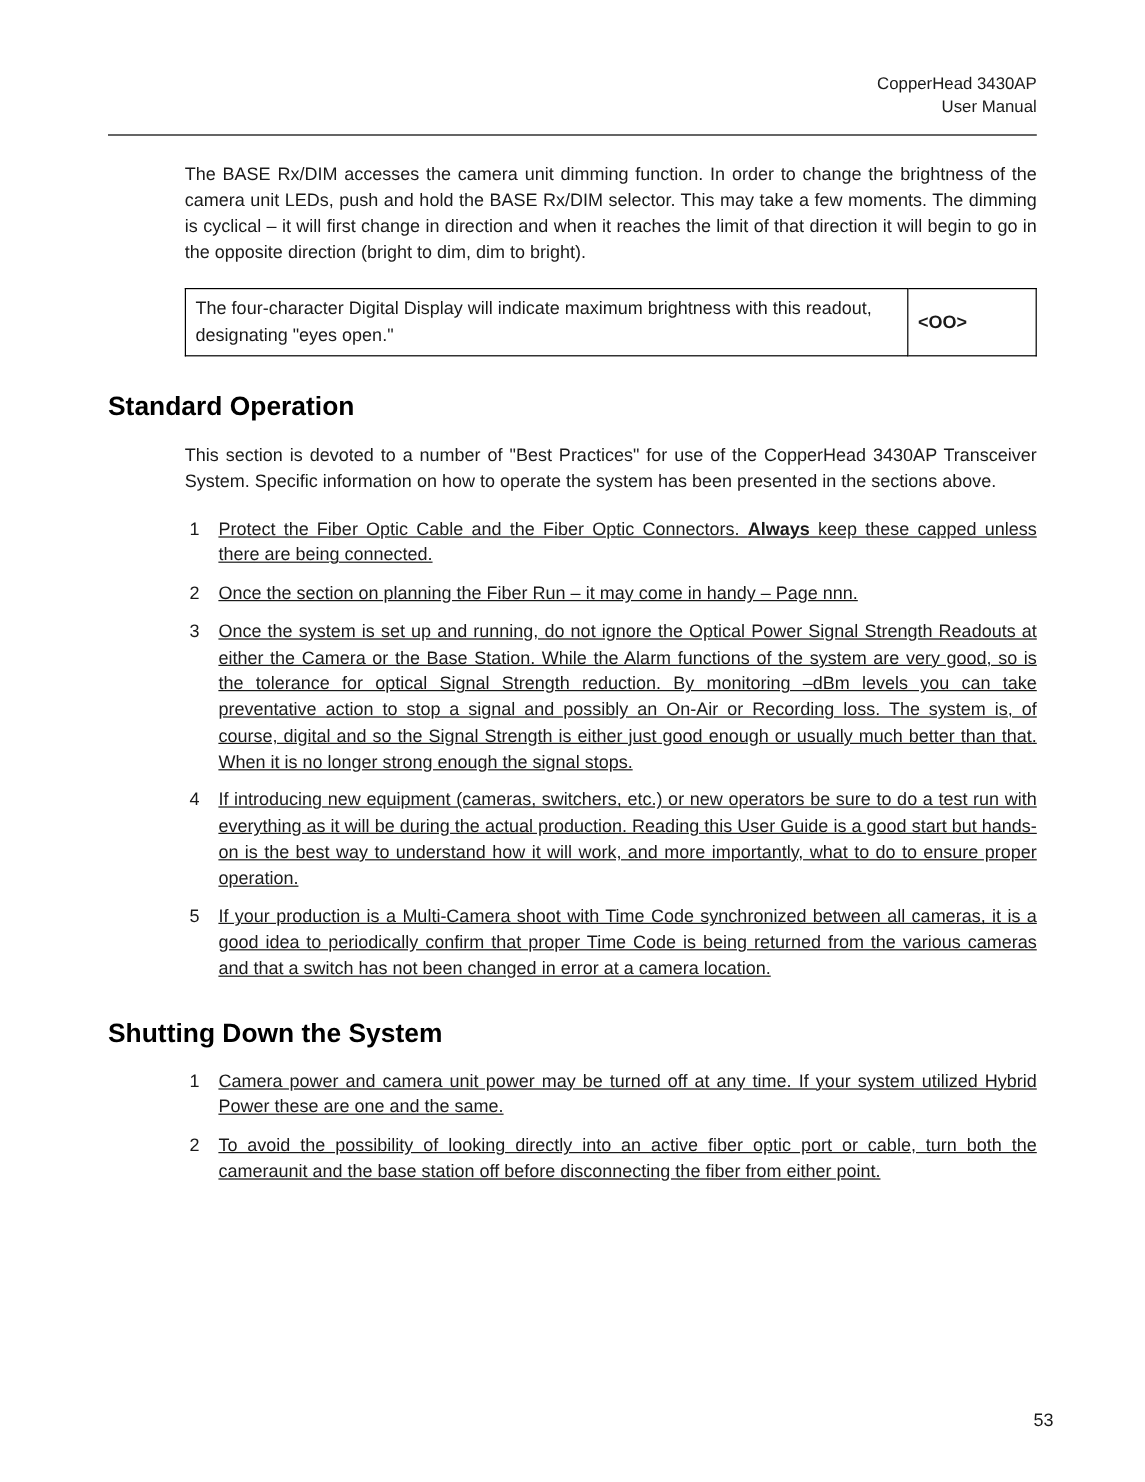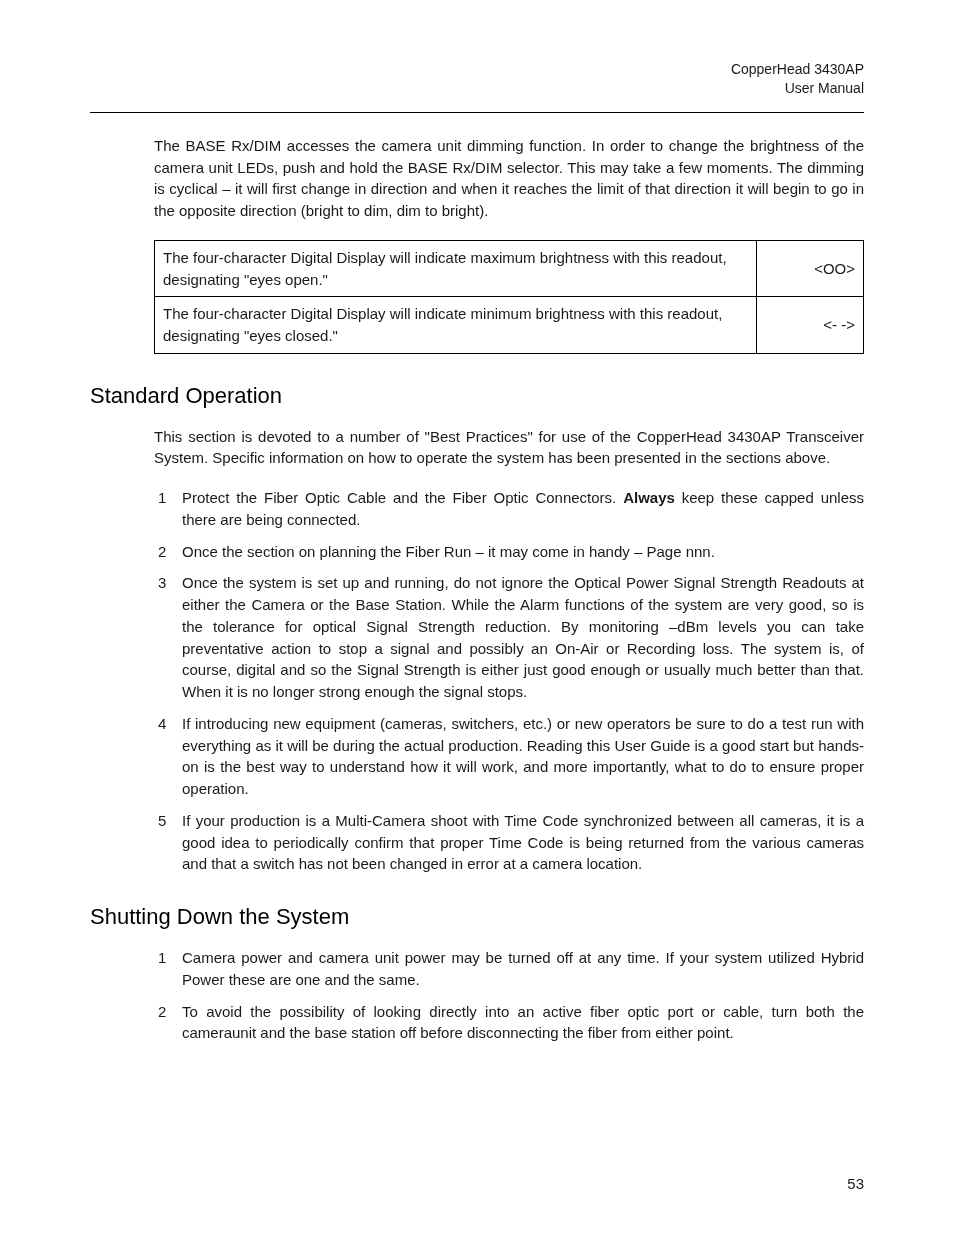--- a/index.html
+++ b/index.html
@@ -31,72 +31,73 @@
   }
   .indent {
     margin-left: 64px;
   }
   .para {
     text-align: justify;
     margin: 0 0 18px 0;
   }
   .section-title {
     font-size: 22px;
-    font-weight: 400;
+    font-weight: 700;
     margin: 26px 0 14px 0;
     color: #000;
   }
   .intro {
     text-align: justify;
     margin: 0 0 18px 0;
   }
   table.display {
     border-collapse: collapse;
     width: 100%;
     table-layout: fixed;
   }
   table.display td {
     border: 1px solid #000;
     padding: 6px 8px;
     vertical-align: top;
     font-size: 15px;
   }
   table.display td.symbol {
     width: 90px;
-    text-align: right;
-    font-weight: 400;
+    text-align: left;
+    font-weight: 700;
     vertical-align: middle;
     white-space: nowrap;
   }
   ol.numlist {
     list-style: none;
     padding: 0;
     margin: 0;
     counter-reset: numlist;
   }
   ol.numlist > li {
     counter-increment: numlist;
     position: relative;
     padding-left: 28px;
     margin-bottom: 10px;
     text-align: justify;
+    text-decoration: underline;
   }
   ol.numlist > li::before {
     content: counter(numlist);
     position: absolute;
     left: 4px;
     top: 0;
   }
   .bold {
     font-weight: 700;
   }
   .page-number {
     position: absolute;
     bottom: 40px;
-    right: 90px;
+    right: 76px;
     font-size: 15px;
   }
 </style>
 </head>
 <body>
 
 <div class="page">
 
   <div class="header">
     <div>CopperHead 3430AP</div>
@@ -106,24 +107,20 @@
   <hr class="rule">
 
   <div class="indent">
     <p class="para">The BASE Rx/DIM accesses the camera unit dimming function.  In order to change the brightness of the camera unit LEDs, push and hold the BASE Rx/DIM selector. This may take a few moments. The dimming is cyclical – it will first change in direction and when it reaches the limit of that direction it will begin to go in the opposite direction (bright to dim, dim to bright).</p>
 
     <table class="display">
       <tbody>
           <tr>
         <td>The four-character Digital Display will indicate maximum brightness with this readout, designating "eyes open."</td>
         <td class="symbol">&lt;OO&gt;</td>
-      </tr>
-      <tr>
-        <td>The four-character Digital Display will indicate minimum brightness with this readout, designating "eyes closed."</td>
-        <td class="symbol">&lt;- -&gt;</td>
       </tr>
     </tbody>
       </table>
   </div>
 
   <h2 class="section-title">Standard Operation</h2>
 
   <div class="indent">
     <p class="intro">This section is devoted to a number of "Best Practices" for use of the CopperHead 3430AP Transceiver System.  Specific information on how to operate the system has been presented in the sections above.</p>
 

